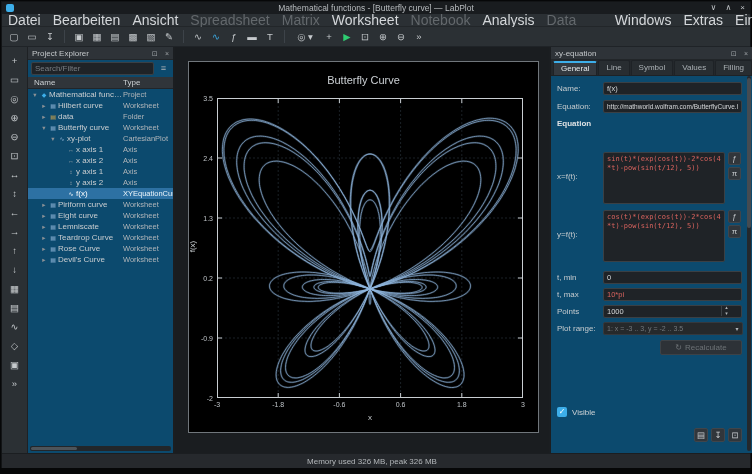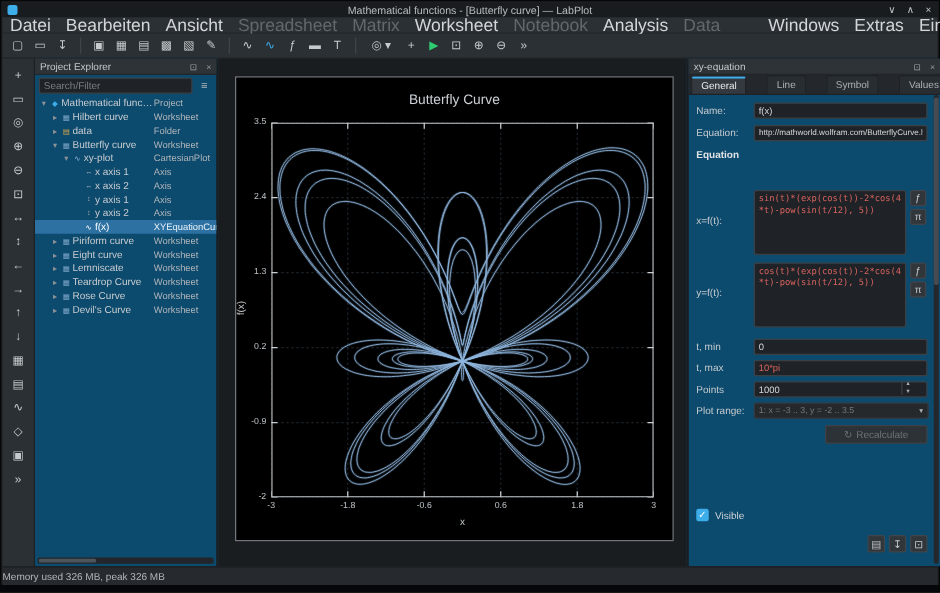--- a/index.html
+++ b/index.html
@@ -52,21 +52,21 @@
 .plotbox{position:absolute;left:28px;top:36px;width:306px;height:300px}
 .plotbox svg{display:block}
 .xlabels{position:absolute;left:28px;top:339px;width:306px;height:9px}
 .xlabels span{position:absolute;top:0;transform:translateX(-50%);font-size:7px;color:#bfc4c8}
 .ylabels{position:absolute;left:2px;top:36px;width:24px;height:300px}
 .ylabels span{position:absolute;right:2px;transform:translateY(-50%);font-size:7px;color:#bfc4c8}
 .xaxis-label{position:absolute;top:351px;left:28px;width:306px;text-align:center;font-size:8px;color:#c6cbce}
 .yaxis-label{position:absolute;left:-2px;top:180px;font-size:8px;color:#c6cbce;transform:rotate(-90deg)}
 
 #props{left:547px;top:45px;width:203px;height:406px;border-left:2px solid #1b1e21}
-.tabs{display:flex;height:16px;background:#24282c;border-bottom:1px solid #1e2226;padding:0 2px;gap:16px;align-items:flex-end}
+.tabs{display:flex;height:16px;background:#24282c;border-bottom:1px solid #1e2226;padding:0 2px;gap:1px;align-items:flex-end}
 .tab{font-size:8px;color:#aab0b4;padding:0 7px;line-height:14px;background:#282d31;border:1px solid #1e2226;border-bottom:none;border-radius:2px 2px 0 0}
 .tab.active{background:#34393f;color:#e6e9eb;border-top:2px solid #3daee9;line-height:12px}
 .dock-body{position:absolute;left:0;top:29px;right:0;bottom:0;font-size:8px;color:#ced2d5}
 .frow{position:absolute;left:6px;right:10px;height:14px;display:flex;align-items:center}
 .lbl{width:46px;flex:none;color:#c6cbce}
 .inp{flex:1;height:13px;background:#1f2327;border:1px solid #3a4045;border-radius:2px;color:#d6d9db;font-size:7.5px;padding:0 3px;overflow:hidden;white-space:nowrap;font-family:"Liberation Sans",sans-serif;line-height:11px}
 input.inp{min-width:0}
 .inp.small{font-size:6.5px}
 .inp.red{color:#d8635e}
 .inp.dis{color:#73787c;background:#26292b;border-color:#34393e;font-size:7px}
@@ -77,21 +77,21 @@
 .eqbtn{position:absolute;left:177px;width:13px;height:13px;background:#31363b;border:1px solid #3f454b;border-radius:2px;font-size:8px;line-height:11px;text-align:center;color:#c6cacd}
 .spin{position:absolute;right:11px;top:1px;width:10px;height:11px;border-left:1px solid #3a4045;text-align:center;font-size:5px;color:#aeb3b7;line-height:5.5px}
 .btn-recalc{position:absolute;right:10px;width:82px;height:15px;background:#2d3237;border:1px solid #3c4247;border-radius:2px;color:#6d7276;font-size:8px;display:flex;align-items:center;justify-content:center;gap:3px}
 .chkrow{position:absolute;left:6px;display:flex;align-items:center;gap:5px;height:12px}
 .chk{width:10px;height:10px;background:#3daee9;border-radius:2px;color:#fff;font-size:8px;line-height:10px;text-align:center}
 .bicons{position:absolute;right:10px;display:flex;gap:3px}
 .bicon{width:14px;height:14px;background:#31363b;border:1px solid #3f454b;border-radius:2px;text-align:center;line-height:12px;font-size:8.5px;color:#c6cacd}
 .vscroll{position:absolute;right:1px;top:0;bottom:2px;width:4px;background:#24282c;border-radius:2px}
 .vscroll .thumbv{position:absolute;left:0;top:2px;width:4px;height:150px;background:#454b51;border-radius:2px}
 
-.statusbar{position:absolute;left:0;right:0;top:451px;height:15px;background:#26292d;border-top:1px solid #1b1e21;display:flex;align-items:center;justify-content:flex-start;padding-right:8px;font-size:8px;color:#b3b7ba}
+.statusbar{position:absolute;left:0;right:0;top:451px;height:15px;background:#26292d;border-top:1px solid #1b1e21;display:flex;align-items:center;justify-content:center;padding-right:8px;font-size:8px;color:#b3b7ba}
 </style>
 </head>
 <body>
 
 <div class="window">
 
   <div class="titlebar">
     <div class="app-icon"></div>
     <div class="tb-title">Mathematical functions - [Butterfly curve] — LabPlot</div>
     <div class="tb-controls">
@@ -170,20 +170,24 @@
       <span>Project Explorer</span>
       <span class="dkbtns">
         <span>⊡</span>
         <span>×</span>
       </span>
     </div>
     <div class="search-row">
       <input placeholder="Search/Filter" style="">
       <span class="filter-btn">≡</span>
     </div>
+    <div class="cols">
+      <span class="c1">Name</span>
+      <span class="c2">Type</span>
+    </div>
     <div class="tree" id="tree">
         <div class="trow">
           <span style="display: inline-block; flex: 0 0 auto; width: 3px;"></span>
           <span class="exp">▾</span>
           <span class="ticon" style="color: rgb(61, 174, 233);">◆</span>
           <span class="tname">Mathematical functions</span>
           <span class="ttype">Project</span>
         </div>
         <div class="trow">
           <span style="display: inline-block; flex: 0 0 auto; width: 12px;"></span>

